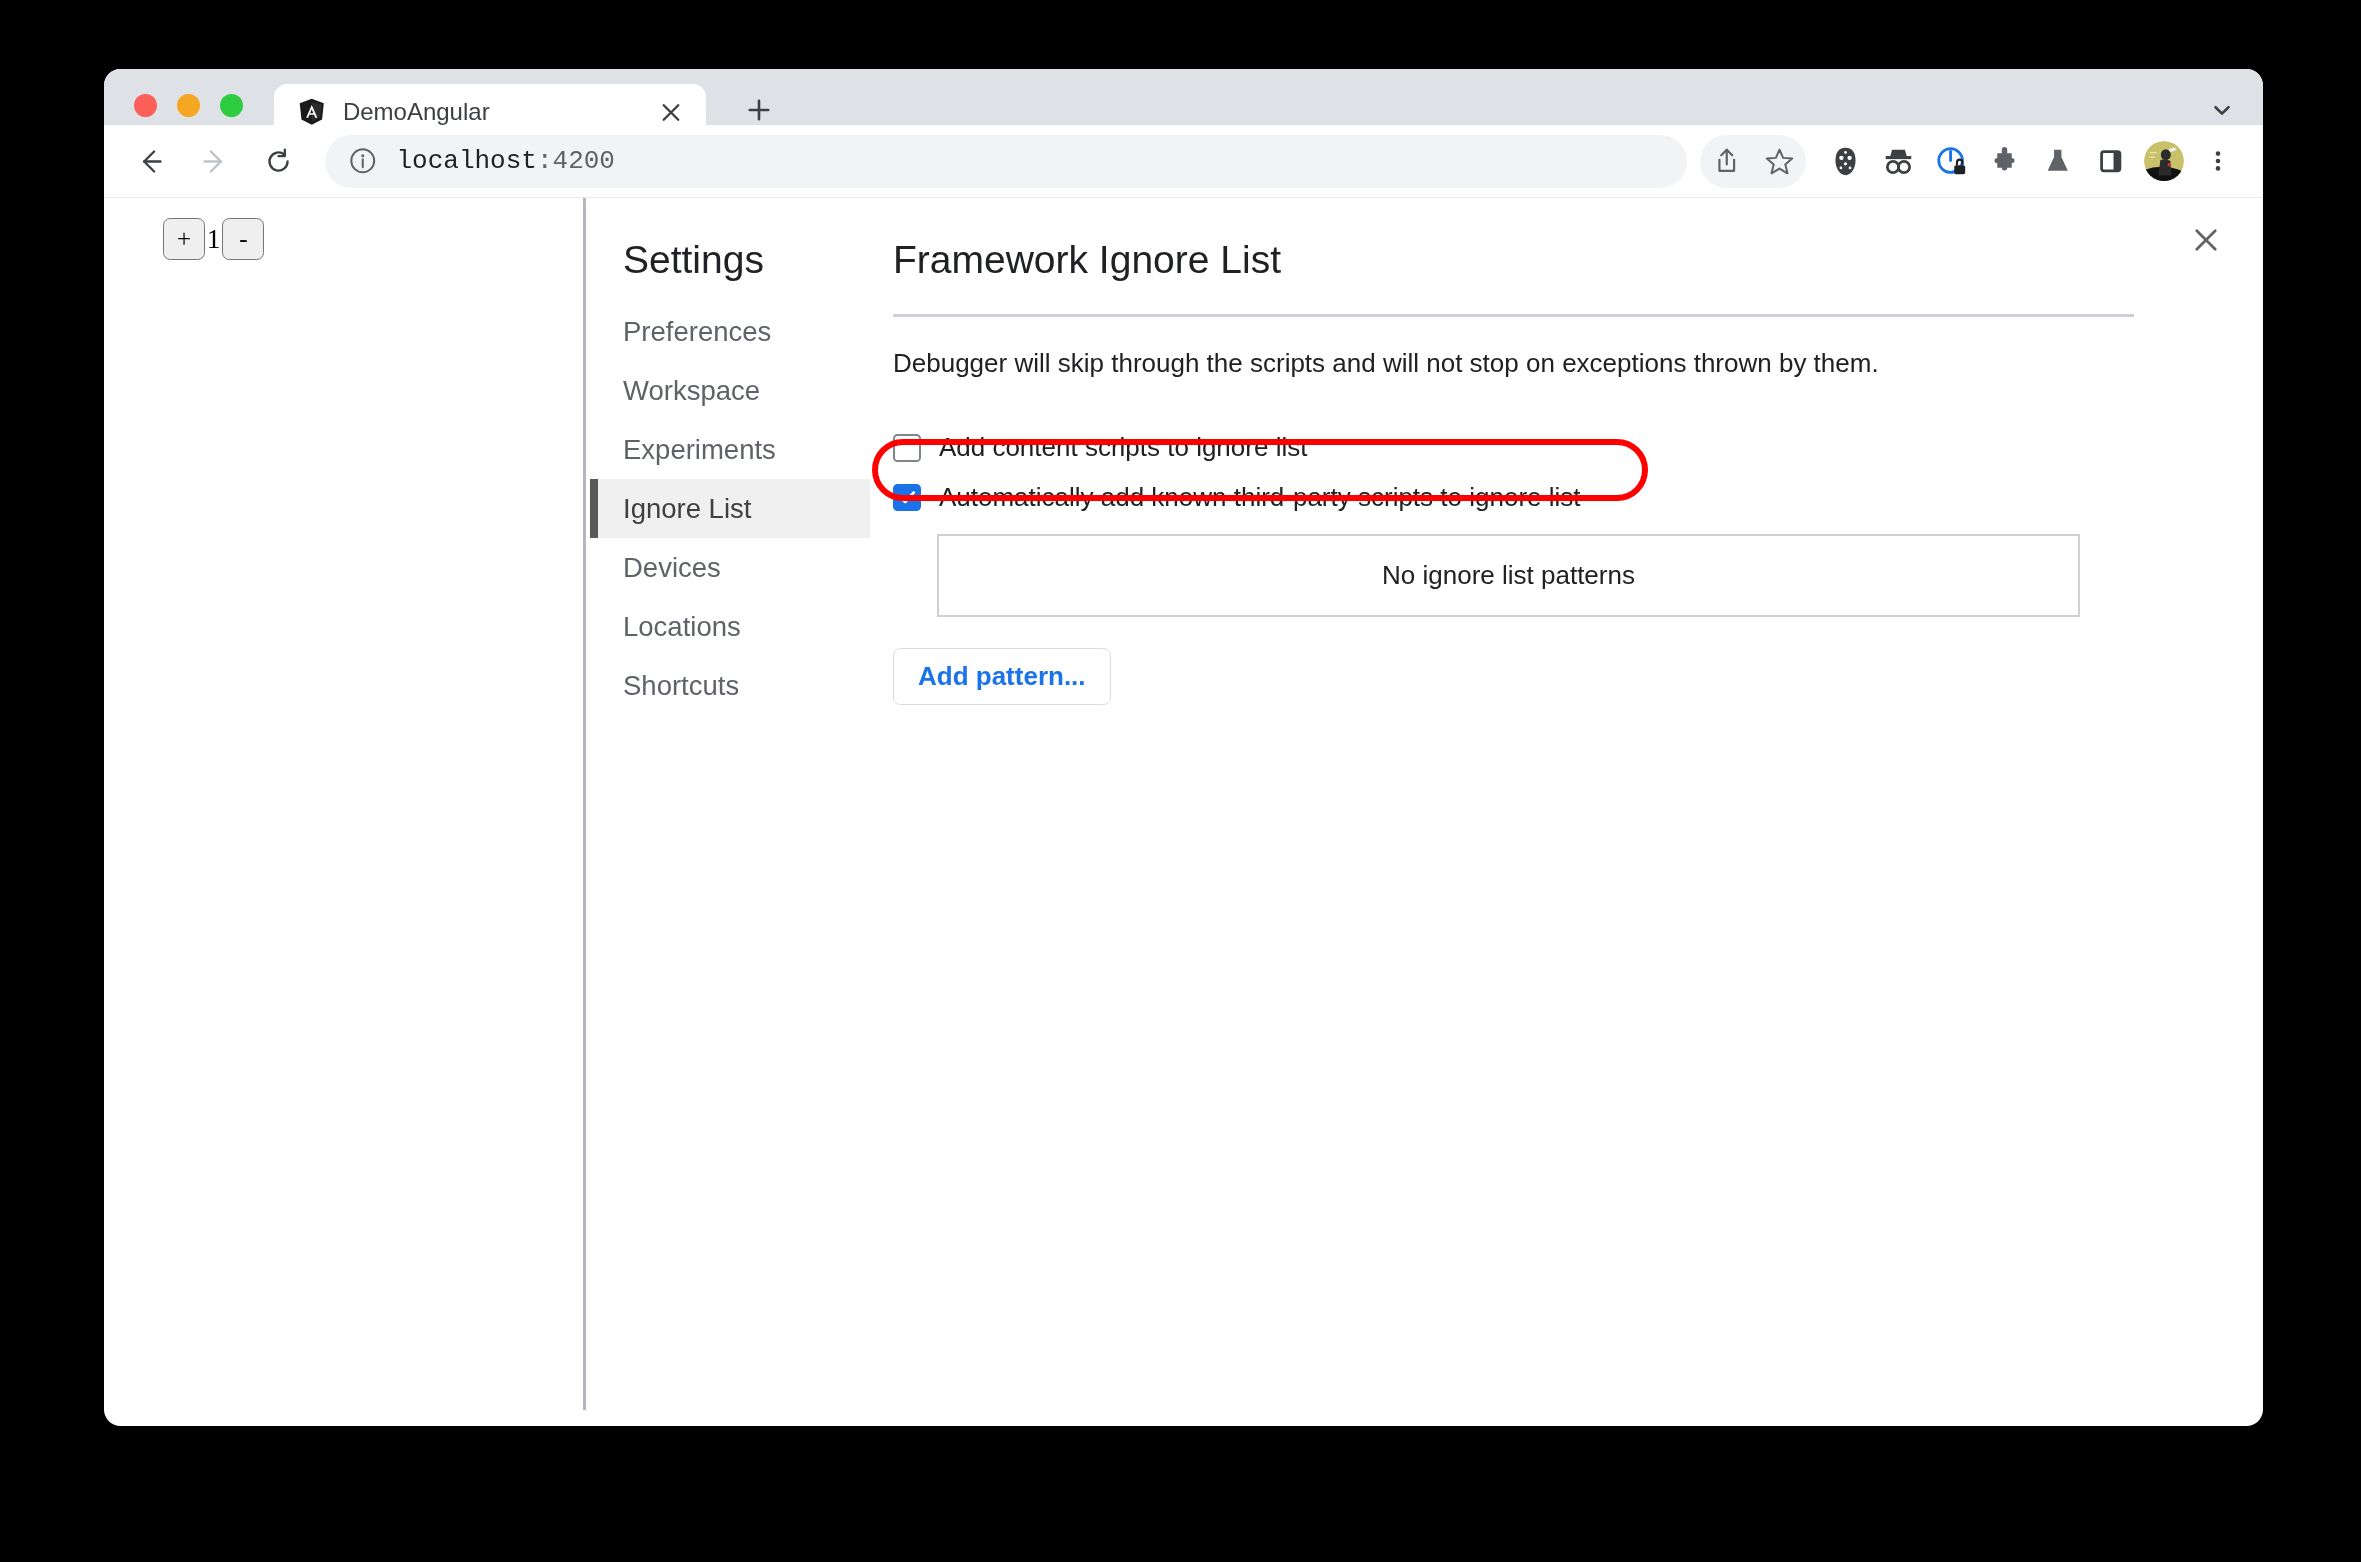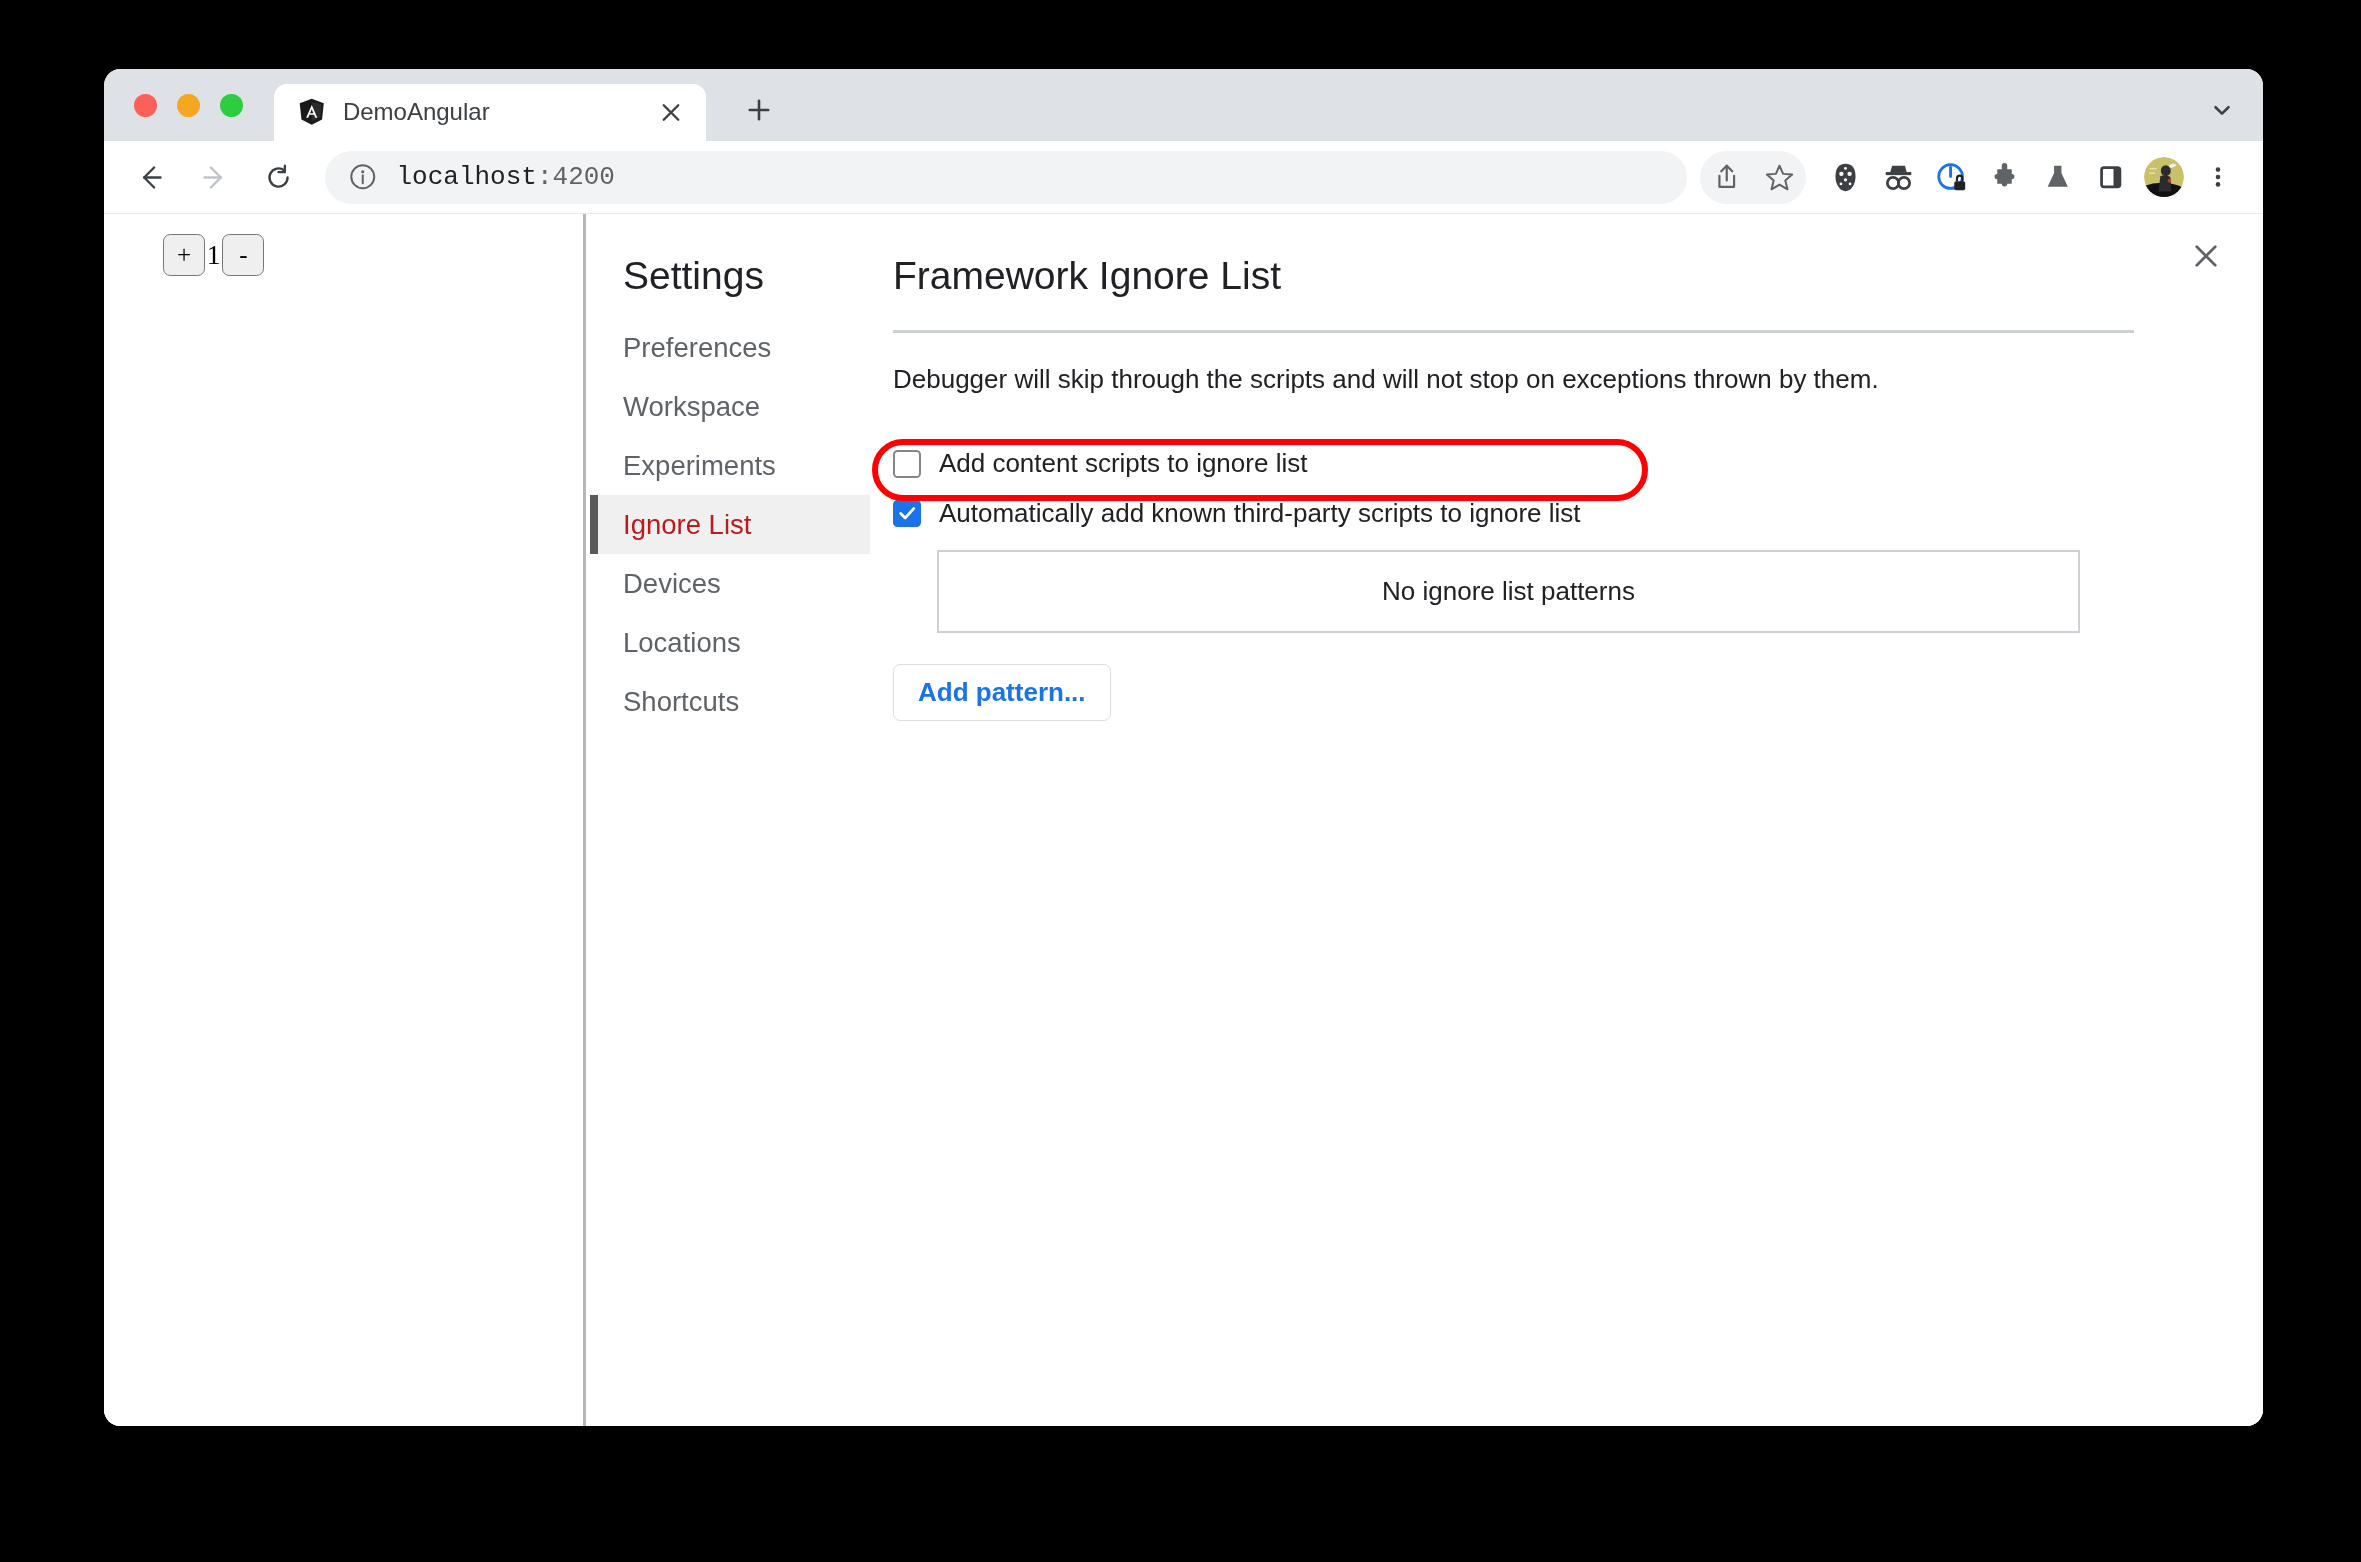--- a/index.html
+++ b/index.html
@@ -19,21 +19,21 @@
     width: 2159px;
     height: 1357px;
     background: #ffffff;
     border-radius: 16.5px;
     overflow: hidden;
   }
 
   
   #tab-strip {
     position: relative;
-    height: 72px;
+    height: 56px;
     background: #dee1e6;
   }
   #traffic-lights {
     position: absolute;
     left: 30px;
     top: 25px;
     display: flex;
     gap: 20px;
   }
   .traffic-dot { width: 23px; height: 23px; border-radius: 50%; }
@@ -222,21 +222,21 @@
     position: relative;
     height: 59px;
     display: flex;
     align-items: center;
     padding-left: 33px;
     font-size: 27.5px;
     color: #5f6368;
   }
   .sidebar-item.selected {
     background: #f0f0f0;
-    color: #b91c1c;
+    color: #404040;
     text-align: right;
   }
   .sidebar-item.selected::before {
     content: "";
     position: absolute;
     left: 0; top: 0; bottom: 0;
     width: 8.3px;
     background: #5a5a5a;
   }
 

